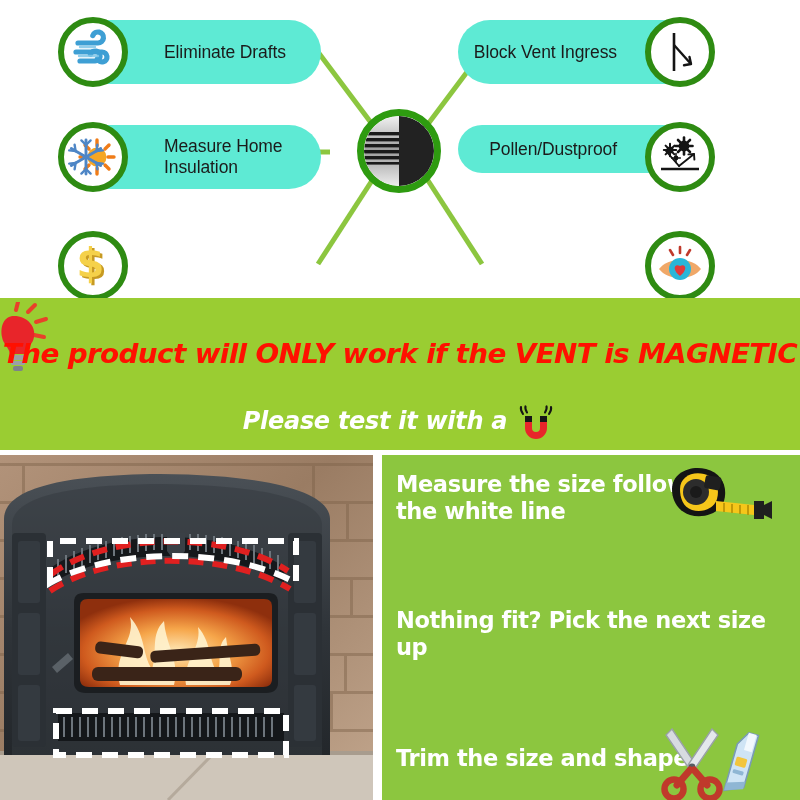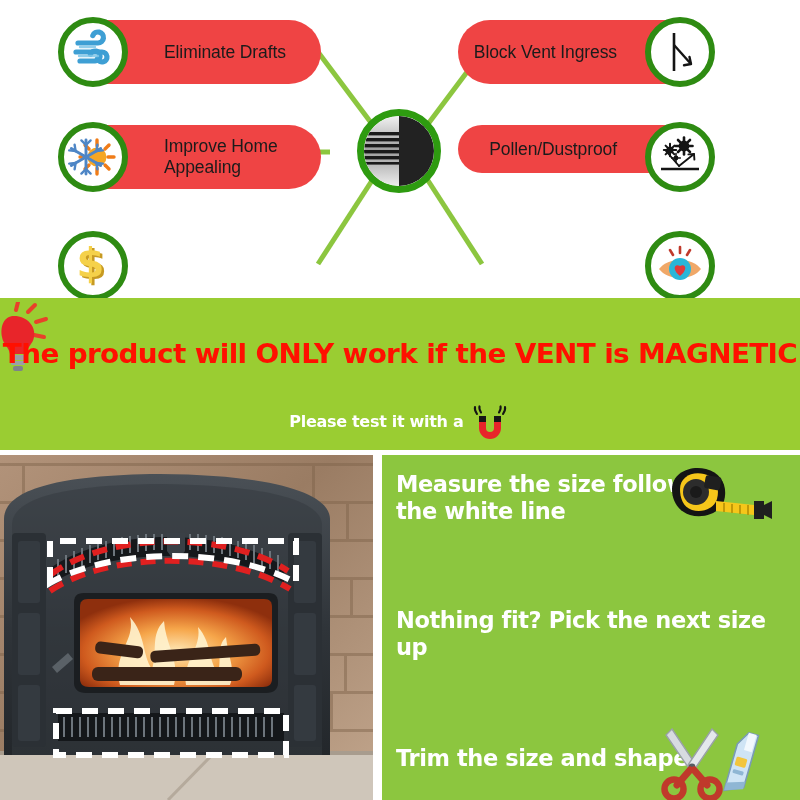--- a/index.html
+++ b/index.html
@@ -11,21 +11,21 @@
     overflow:hidden;
   }
   #root{position:relative;width:800px;height:800px;}
 
   
   #benefits{position:absolute;left:0;top:0;width:800px;height:298px;background:#fff;}
   #benefit-svg{position:absolute;left:0;top:0;width:800px;height:298px;}
 
   .pill{
     position:absolute;
-    background:#ef4444;
+    background:#5eead4;
     border-radius:36px;
     display:flex;
     align-items:center;
     box-sizing:border-box;
   }
   .pill.left{justify-content:flex-start;padding-left:88px;padding-right:14px;}
   .pill.right{justify-content:flex-end;padding-right:86px;padding-left:14px;}
   .pill-label{
     color:#1b1b1b;
     font-size:17.5px;
@@ -59,20 +59,21 @@
     overflow:hidden;
     display:block;
   }
   #hub .hub-inner{position:absolute;inset:0;border-radius:50%;overflow:hidden;}
 
   
   #banner{
     position:absolute;left:0;top:298px;width:800px;height:152px;
     background:#9ACD32;
     overflow:hidden;
+    font-style:italic;
   }
   #banner-bulb{position:absolute;left:-14px;top:4px;width:78px;height:78px;}
   #banner-line1{
     position:absolute;left:0;top:40px;width:800px;
     text-align:center;
     color:#FF1000;
     font-family:"DejaVu Sans", sans-serif;
     font-weight:bold;
     font-size:27px;
     letter-spacing:-0.6px;
@@ -80,21 +81,21 @@
     transform:scaleX(1.03);
   }
   #banner-line2-wrap{
     position:absolute;left:0;top:100px;width:800px;height:46px;
     display:flex;align-items:center;justify-content:center;
   }
   .banner-l2-text{
     color:#ffffff;
     font-family:"DejaVu Sans", sans-serif;
     font-weight:bold;
-    font-size:16px;
+    font-size:24px;
     letter-spacing:-0.3px;
     white-space:pre;
   }
   #magnet-glyph{width:40px;height:40px;margin:0 1px;position:relative;top:2px;}
 
   
   #photo{
     position:absolute;left:0;top:455px;width:373px;height:345px;
     overflow:hidden;background:#b99a7d;
   }
@@ -151,21 +152,21 @@
           <path d="M12 34 H27 a5 5 0 1 0 -4.6 -6.6"></path>
         </g>
         <g fill="none" stroke="#7FC6E8" stroke-width="2.4" stroke-linecap="round" opacity="0.85">
           <path d="M12 20 H27"></path>
             <path d="M11 29 H30"></path>
         </g>
       </svg>
     </div>
 
     <div class="pill left" style="left:76px;top:125px;width:245px;height:64px;">
-      <span class="pill-label">Improve Home Appealing</span>
+      <span class="pill-label">Measure Home Insulation</span>
     </div>
     <div class="badge" style="left:58px;top:122px;">
       <svg width="52" height="52" viewBox="0 0 52 52">
         <g transform="translate(30,26)">
           <circle r="9.5" fill="#F5A623"></circle>
           <g stroke="#F07C18" stroke-width="3.4" stroke-linecap="round">
             <path d="M0 -17 V-11"></path>
               <path d="M0 11 V17"></path>
             <path d="M-17 0 H-11"></path>
               <path d="M11 0 H17"></path>

